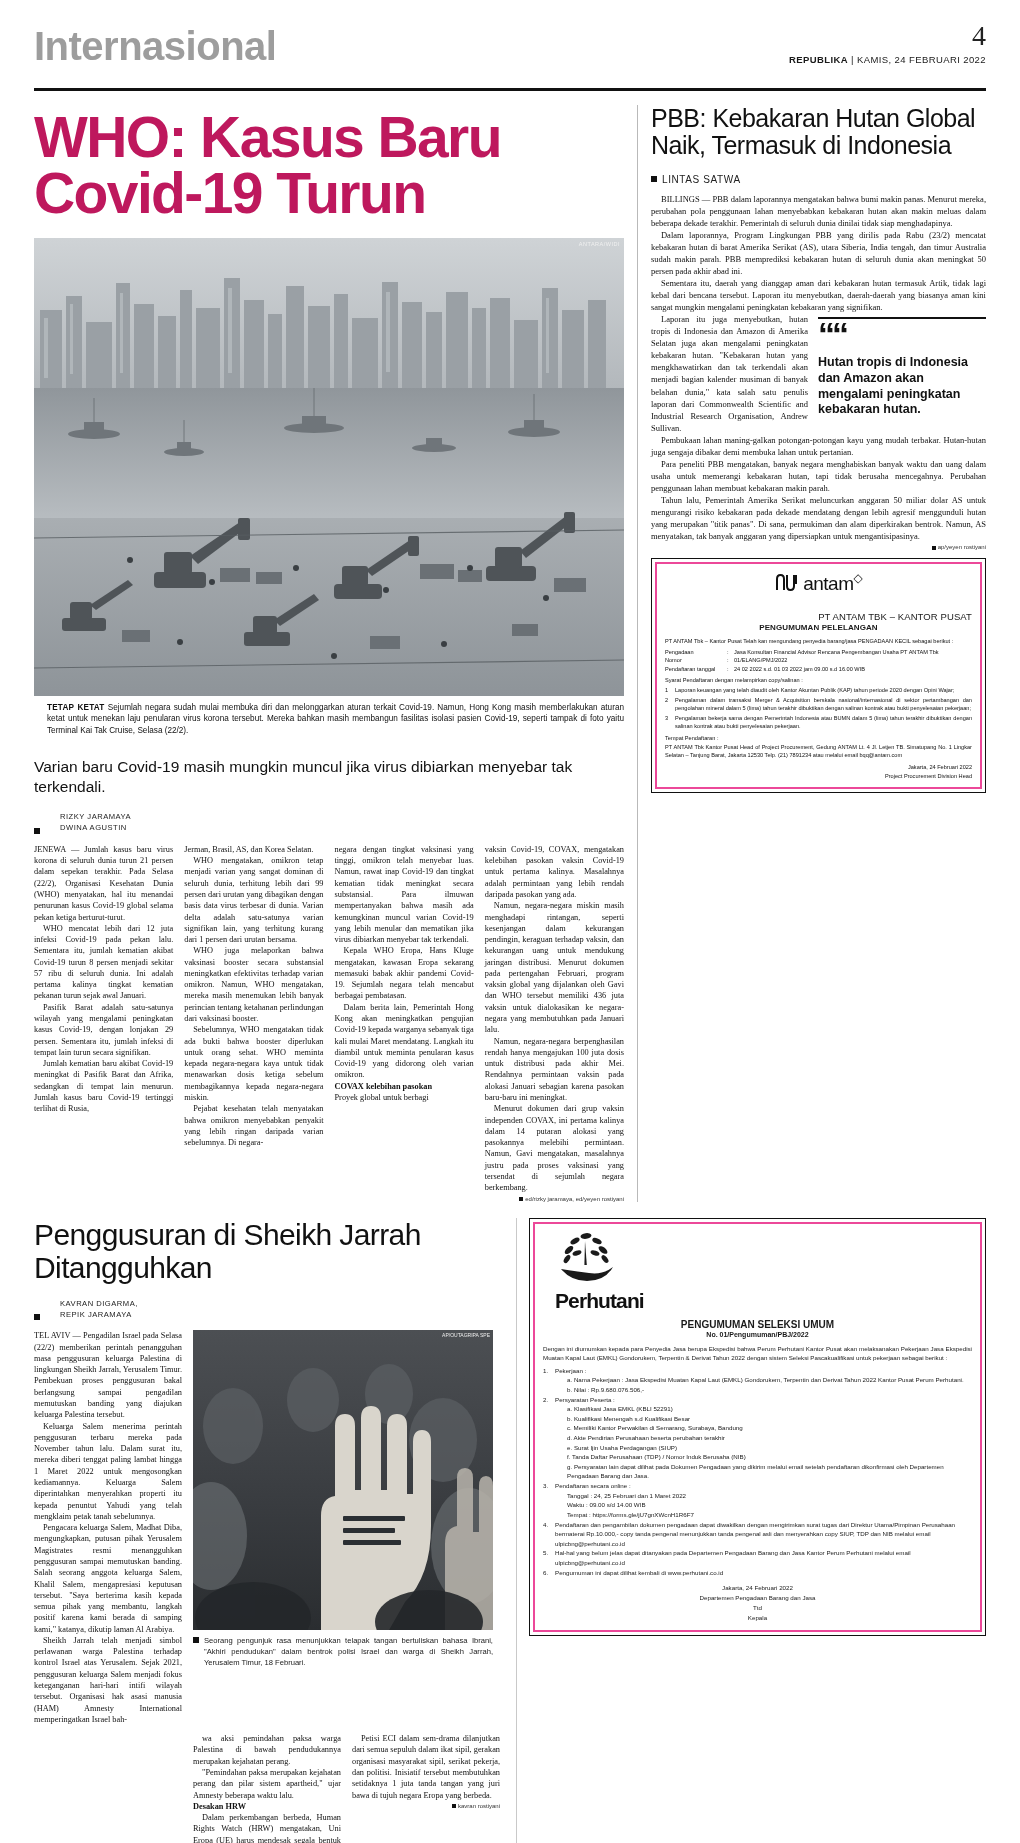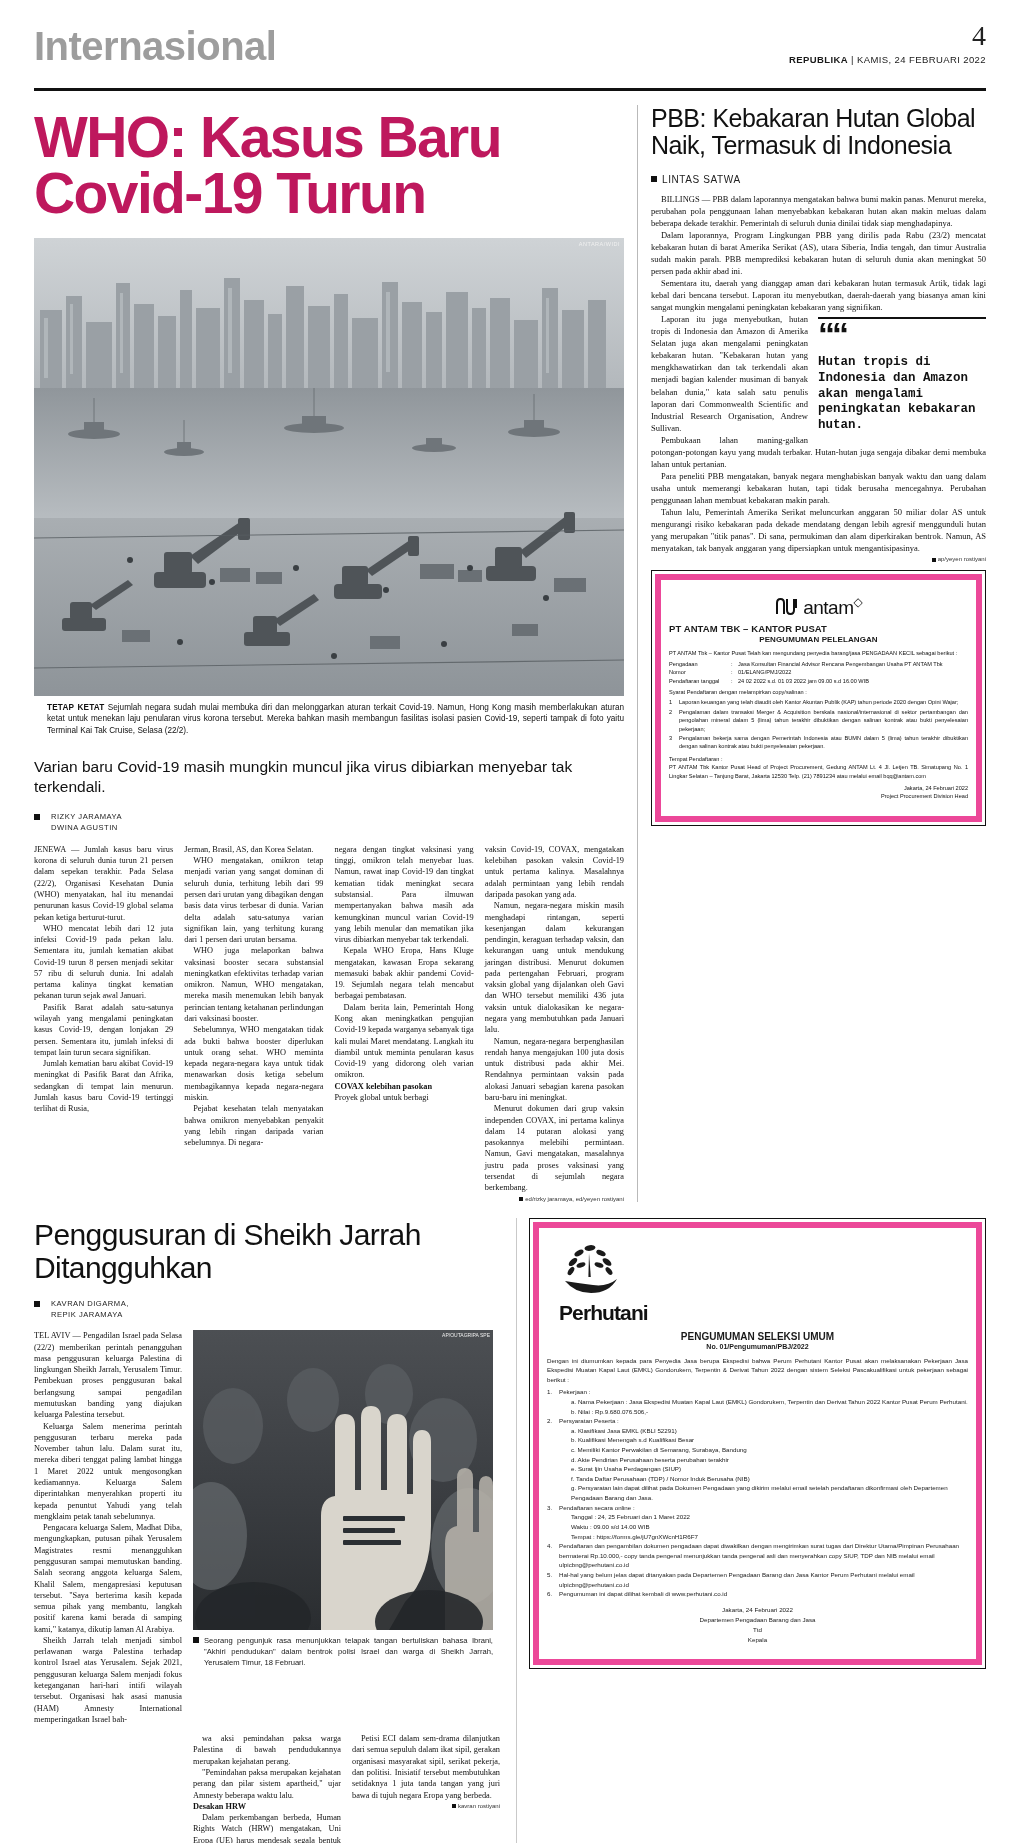--- a/index.html
+++ b/index.html
@@ -59,21 +59,21 @@
   }
   .caption b { font-weight:800; letter-spacing:0.2px; }
 
   
   .lead {
     font-size:15.5px; line-height:1.3; font-weight:400;
     margin:20px 0 14px 0; color:#111;
   }
 
   
-  .byline { display:flex; gap:11px; margin-bottom:10px; }
+  .byline { display:flex; gap:20px; margin-bottom:10px;align-items:flex-end; }
   .byline-sq {
     width:6px; height:6px; background:#111; margin-top:3px; flex:0 0 auto;
   }
   .byline-names { font-size:7.6px; line-height:1.5; letter-spacing:0.5px; color:#222; }
 
   
   .body-cols { display:flex; gap:11px; }
   .bcol { width:185px; }
   .bcol p, .bodytext p {
     font-family:"Liberation Serif", serif;
@@ -101,36 +101,36 @@
 
   .right-body { column-count:1; }
   .right-body p {
     font-family:"Liberation Serif", serif;
     font-size:8.5px; line-height:1.42; text-align:justify;
     text-indent:10px; margin:0; color:#111;
   }
   .quote-rule { border-top:2.5px solid #111; margin-bottom:7px; }
   .quote-mark { font-size:34px; font-weight:800; line-height:0.5; color:#111; letter-spacing:-3px; margin-bottom:12px;}
   .quote-text {
-    font-family:Liberation Mono, monospace;
+    font-family:Liberation Sans, sans-serif;
     font-size:12.5px; font-weight:700; line-height:1.26; color:#111;
   }
   .wrap-float { float:right; width:168px; margin:4px 0 4px 10px; }
 
   
   .ad-box { border:1.2px solid #111; padding:3px; margin-top:8px; background:#fff; }
-  .ad-inner { border:6px solid #ec4899; padding:15px 8px; }
+  .ad-inner { border:2px solid #ec4899; padding:7px 8px; }
   .ad-logo-row { text-align:center; margin-bottom:2px; }
   .antam-word {
     font-size:19px; font-weight:400; letter-spacing:-0.5px; color:#111;
     vertical-align:middle; font-family:"Liberation Sans", sans-serif;
   }
   .antam-mark { display:inline-block; vertical-align:middle; margin-right:3px; }
   .antam-dot { font-size:12px; vertical-align:super; }
-  .ad-title { text-align:left; font-size:9.5px; font-weight:700; margin-top:3px; letter-spacing:0.1px;}
+  .ad-title { text-align:right; font-size:9.5px; font-weight:400; margin-top:15px; letter-spacing:0.1px;}
   .ad-sub   { text-align:center; font-size:8px; font-weight:700; margin-top:1px; letter-spacing:0.1px;}
   .ad-body { font-size:5.6px; line-height:1.5; margin-top:5px; text-align:justify; color:#111; }
   .ad-body p { margin:0 0 2px 0; }
   .ad-kv { display:flex; font-size:5.6px; line-height:1.5; }
   .ad-kv .k { width:62px; flex:0 0 auto; }
   .ad-kv .c { width:7px; flex:0 0 auto; }
   .ad-kv .v { flex:1; }
   .ad-list { margin:2px 0 0 0; padding:0; list-style:none; }
   .ad-list li { display:flex; font-size:5.6px; line-height:1.5; margin-bottom:1px; }
   .ad-list li .n { width:10px; flex:0 0 auto; }

